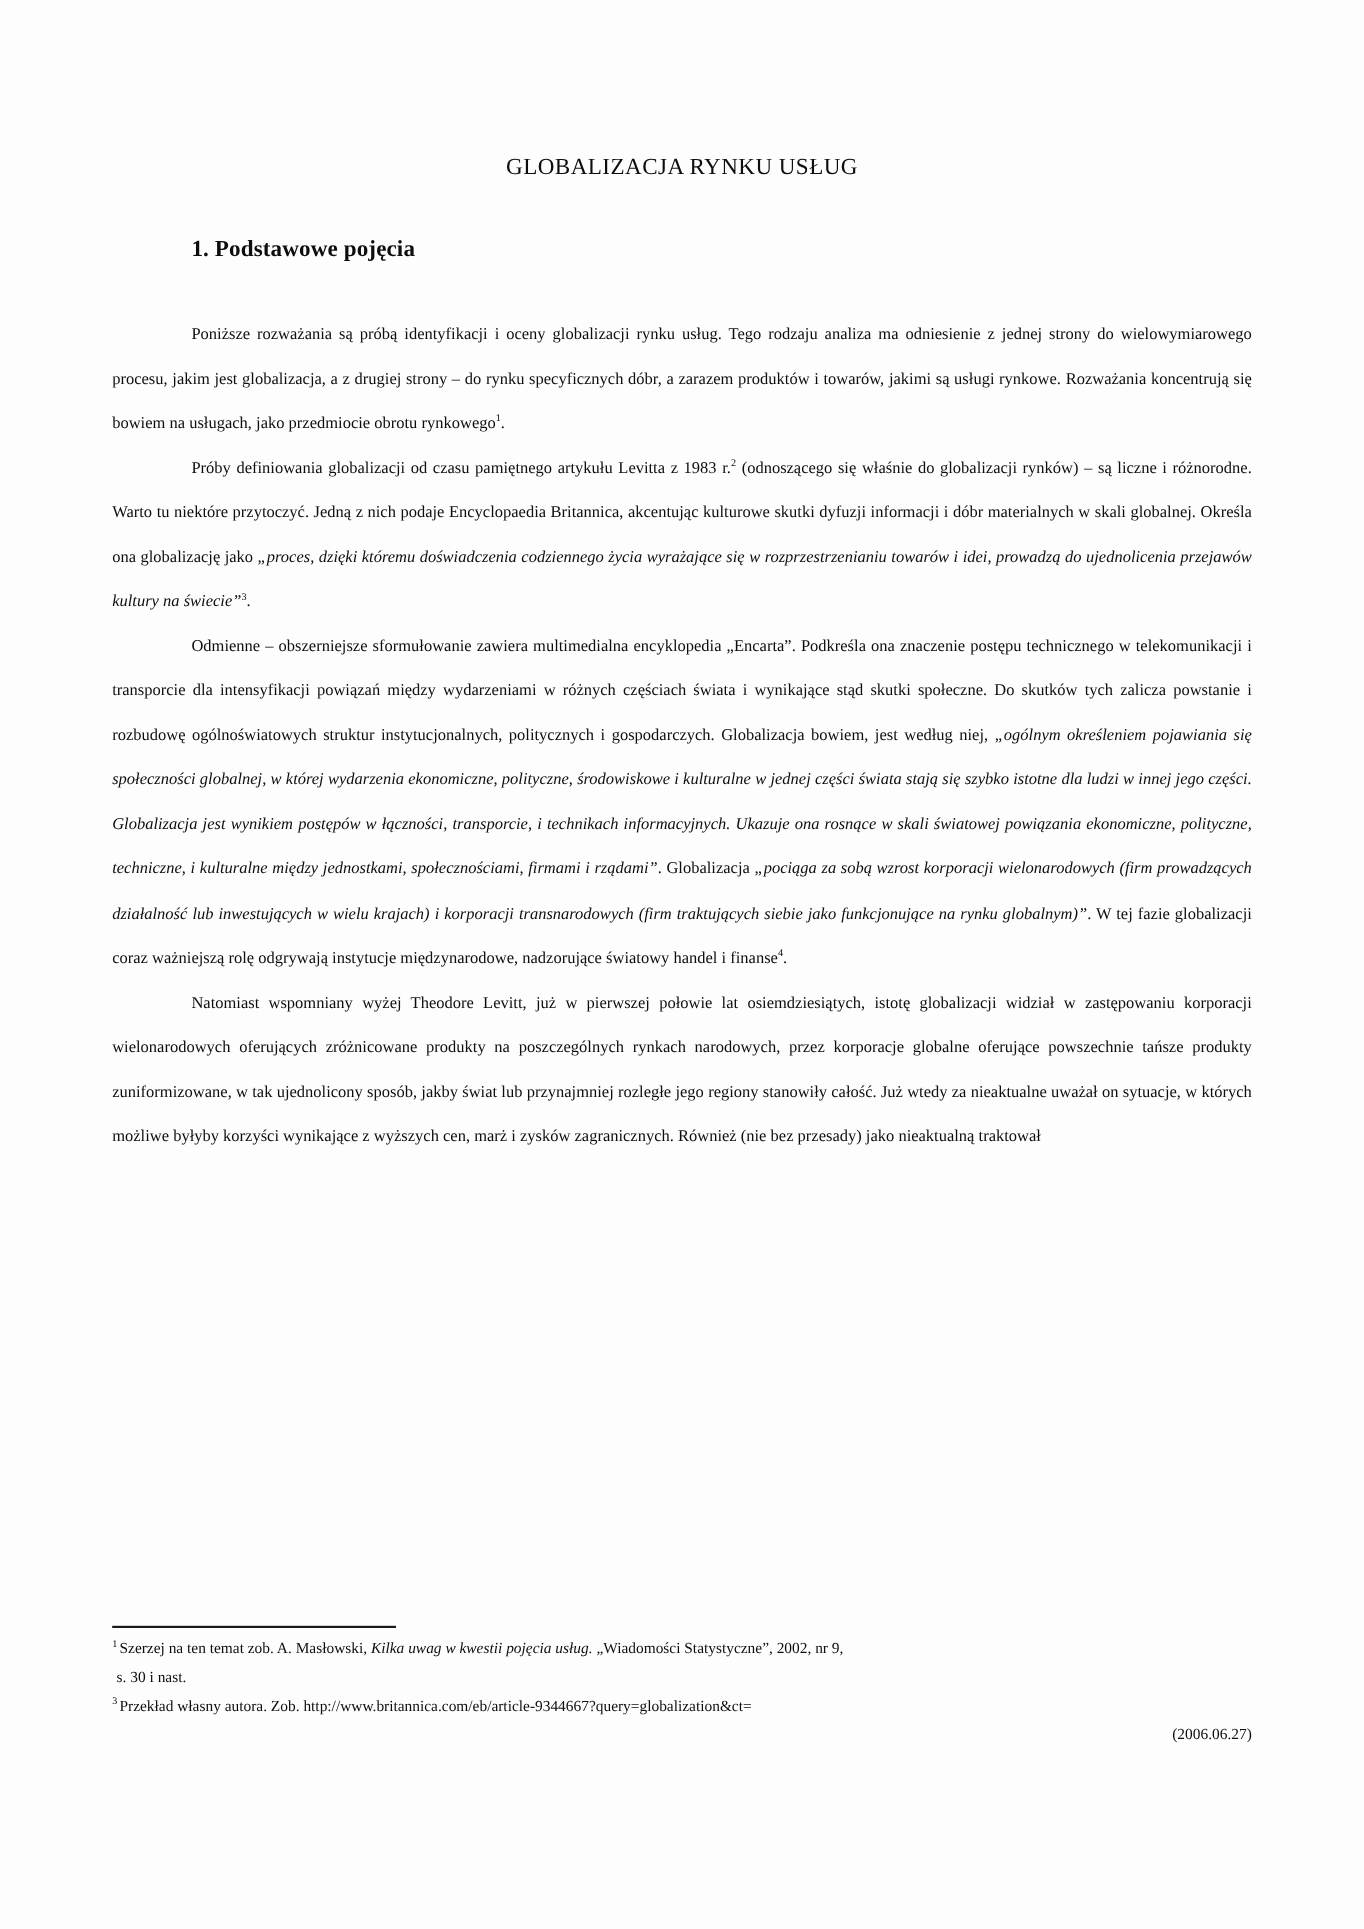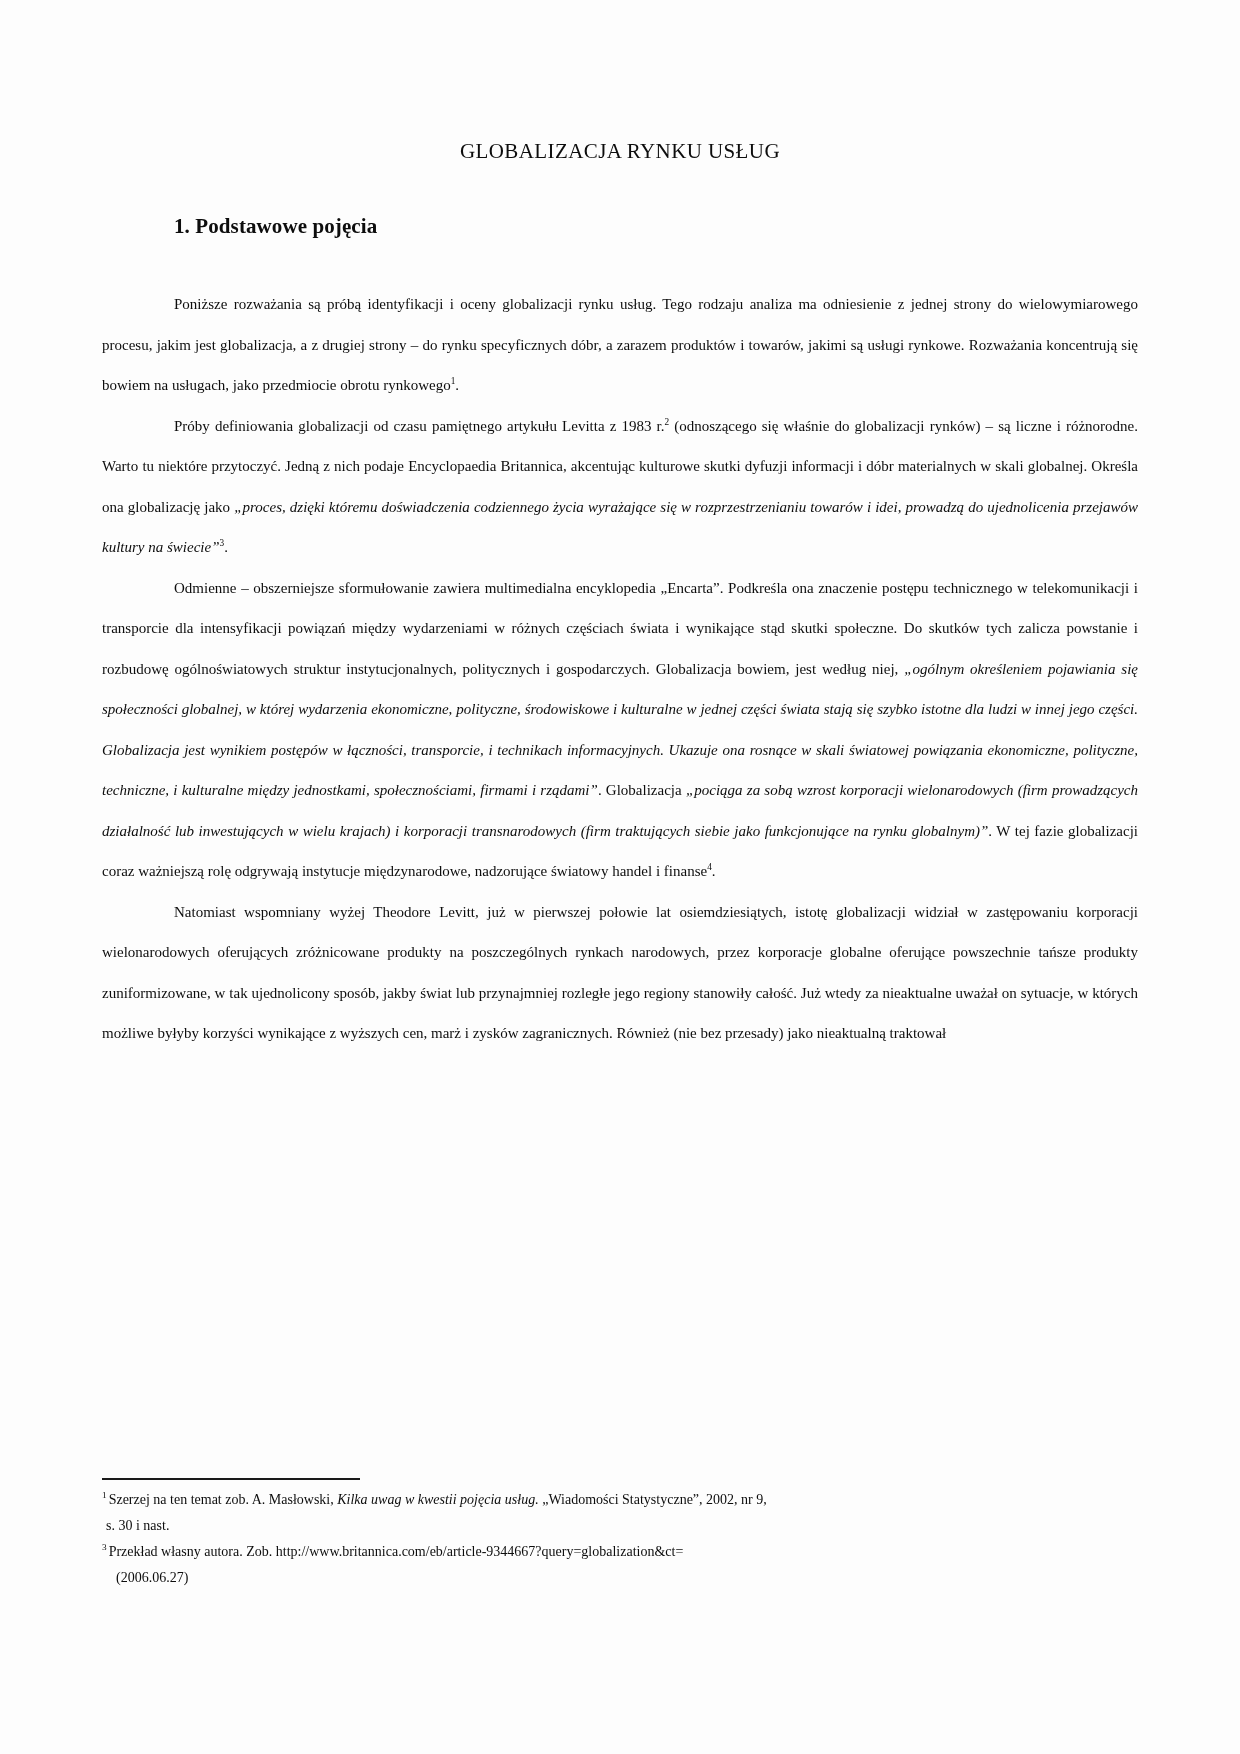--- a/index.html
+++ b/index.html
@@ -93,20 +93,21 @@
     vertical-align: super;
     line-height: 0;
     margin-right: 2px;
   }
   .footnote .cont {
     display: block;
     padding-left: 4px;
   }
   .footnote .cont.indent {
     padding-left: 14px;
+    text-align: right;
   }
 </style>
 </head>
 <body>
 
 <div class="page">
 
   <div class="content">
 
     <h1 class="doc-title">GLOBALIZACJA RYNKU USŁUG</h1>

